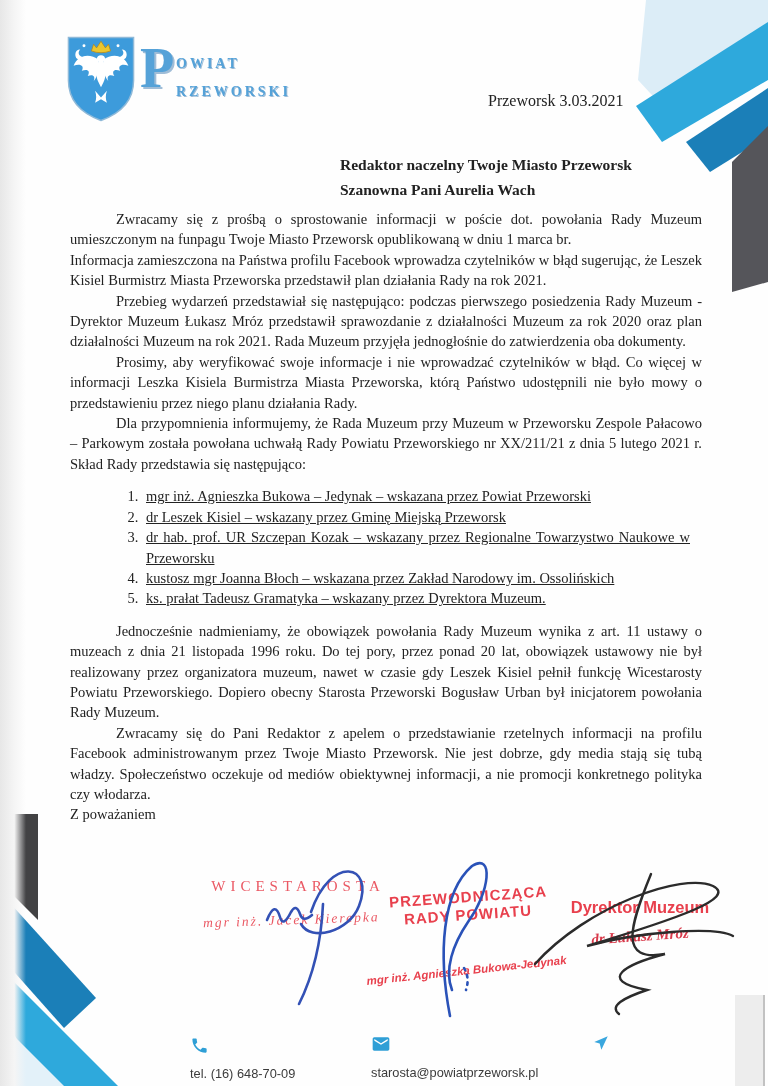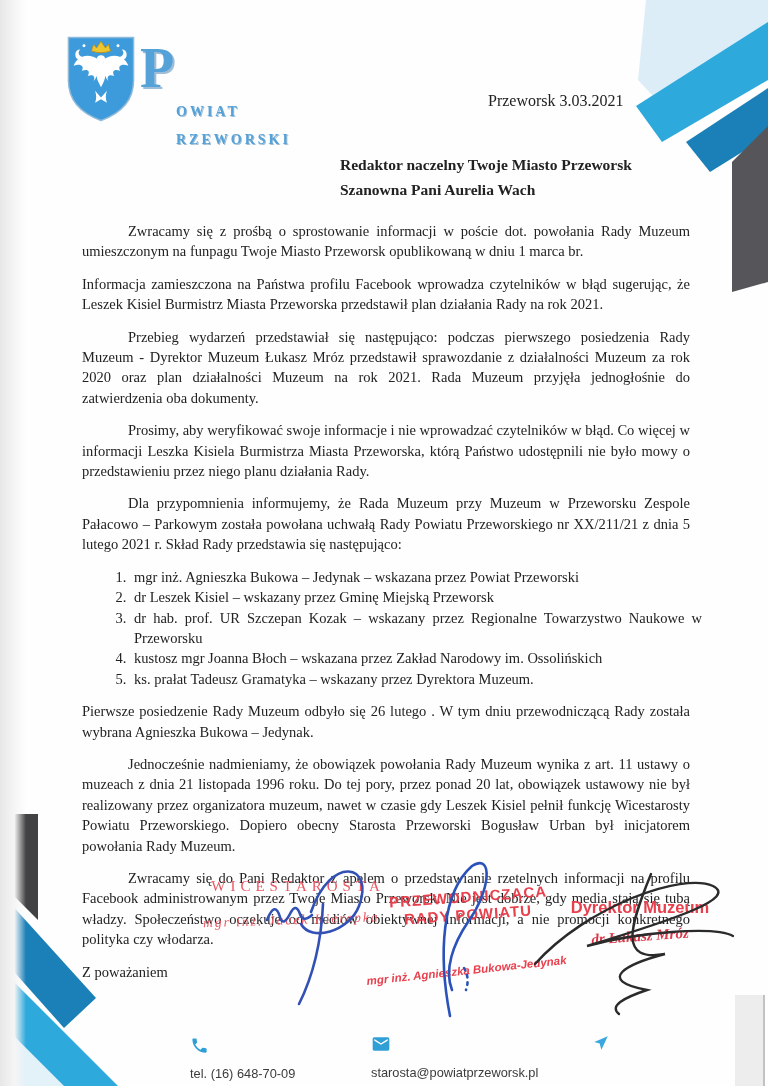--- a/index.html
+++ b/index.html
@@ -13,31 +13,31 @@
   
   .decor{position:absolute;z-index:0;}
   .decor-tr{top:0;right:0;}
   .decor-bl{left:0;bottom:0;}
   
   .coa{position:absolute;left:64px;top:34px;z-index:2;}
   .logo-text{position:absolute;left:140px;top:40px;z-index:2;color:#55a2d8;}
   .logo-initial{position:absolute;left:0;top:0;font-size:56px;font-weight:bold;line-height:56px;
         text-shadow:2px 2px 0 rgba(47,110,168,.45);}
   .logo-row{position:absolute;left:36px;font-size:20px;font-weight:bold;letter-spacing:3px;
-        text-shadow:1px 1px 0 rgba(47,110,168,.45);font-variant:small-caps;white-space:nowrap;margin-top:48px;}
+        text-shadow:1px 1px 0 rgba(47,110,168,.45);font-variant:small-caps;white-space:nowrap;}
   .logo-row1{top:10px;}
   .logo-row2{top:38px;}
   .date-line{position:absolute;left:488px;top:92px;font-size:16px;z-index:2;}
   .recipient{position:absolute;left:340px;top:152px;font-weight:bold;font-size:15.5px;line-height:25px;z-index:2;}
   
   .letter{position:absolute;left:70px;top:209px;width:632px;font-size:14.5px;line-height:20.4px;
         text-align:justify;z-index:2;}
-  .letter p{margin:12px;}
+  .letter p{margin:0;}
   .letter p.indent{text-indent:46px;}
-  .letter ol{margin:0;padding-left:60px;}
+  .letter ol{margin:12px;padding-left:60px;text-decoration:underline;}
   .letter li{padding-left:4px;}
   .closing{margin-top:3px;padding-right:2px;}
   
   .sig{position:absolute;z-index:3;}
   .sig1{left:203px;top:878px;width:190px;}
   .sig1-title{font-size:15px;letter-spacing:5px;text-align:center;color:#ea5863;}
   .sig1-name{margin-top:17px;font-style:italic;font-size:13.5px;letter-spacing:2px;color:#ea5863;
         transform:rotate(-2deg);white-space:nowrap;}
   .sig2{left:378px;top:888px;width:180px;font-family:"Liberation Sans","DejaVu Sans",sans-serif;}
   .sig2-title{font-weight:bold;font-size:15px;color:#e8404d;text-align:center;letter-spacing:1px;
@@ -113,21 +113,20 @@
     <p class="indent">Przebieg wydarzeń przedstawiał się następująco: podczas pierwszego posiedzenia Rady Muzeum - Dyrektor Muzeum Łukasz Mróz przedstawił sprawozdanie z działalności Muzeum za rok 2020 oraz plan działalności Muzeum na rok 2021. Rada Muzeum przyjęła jednogłośnie do zatwierdzenia oba dokumenty.</p>
     <p class="indent">Prosimy, aby weryfikować swoje informacje i nie wprowadzać czytelników w błąd. Co więcej w informacji Leszka Kisiela Burmistrza Miasta Przeworska, którą Państwo udostępnili nie było mowy o przedstawieniu przez niego planu działania Rady.</p>
     <p class="indent">Dla przypomnienia informujemy, że Rada Muzeum przy Muzeum w Przeworsku Zespole Pałacowo – Parkowym została powołana uchwałą Rady Powiatu Przeworskiego nr XX/211/21 z dnia 5 lutego 2021 r. Skład Rady przedstawia się następująco:</p>
     <ol>
       <li>mgr inż. Agnieszka Bukowa – Jedynak – wskazana przez Powiat Przeworski</li>
       <li>dr Leszek Kisiel – wskazany przez Gminę Miejską Przeworsk</li>
       <li>dr hab. prof. UR Szczepan Kozak – wskazany przez Regionalne Towarzystwo Naukowe w Przeworsku</li>
       <li>kustosz mgr Joanna Błoch – wskazana przez Zakład Narodowy im. Ossolińskich</li>
       <li>ks. prałat Tadeusz Gramatyka – wskazany przez Dyrektora Muzeum.</li>
     </ol>
-    <p>Pierwsze posiedzenie Rady Muzeum odbyło się 26 lutego . W tym dniu przewodniczącą Rady została wybrana Agnieszka Bukowa – Jedynak.</p>
     <p class="indent">Jednocześnie nadmieniamy, że obowiązek powołania Rady Muzeum wynika z art. 11 ustawy o muzeach z dnia 21 listopada 1996 roku. Do tej pory, przez ponad 20 lat, obowiązek ustawowy nie był realizowany przez organizatora muzeum, nawet w czasie gdy Leszek Kisiel pełnił funkcję Wicestarosty Powiatu Przeworskiego. Dopiero obecny Starosta Przeworski Bogusław Urban był inicjatorem powołania Rady Muzeum.</p>
     <p class="indent">Zwracamy się do Pani Redaktor z apelem o przedstawianie rzetelnych informacji na profilu Facebook administrowanym przez Twoje Miasto Przeworsk. Nie jest dobrze, gdy media stają się tubą władzy. Społeczeństwo oczekuje od mediów obiektywnej informacji, a nie promocji konkretnego polityka czy włodarza.</p>
     <p class="closing">Z poważaniem</p>
   </div>
 
   <div class="sig sig1">
     <div class="sig1-title">WICESTAROSTA</div>
     <div class="sig1-name">mgr inż. Jacek Kierepka</div>
     <svg class="pen" style="left:58px;top:-16px;" width="130" height="150" viewBox="0 0 130 150">
       <g fill="none" stroke="#3351b5" stroke-width="2.6" stroke-linecap="round">

